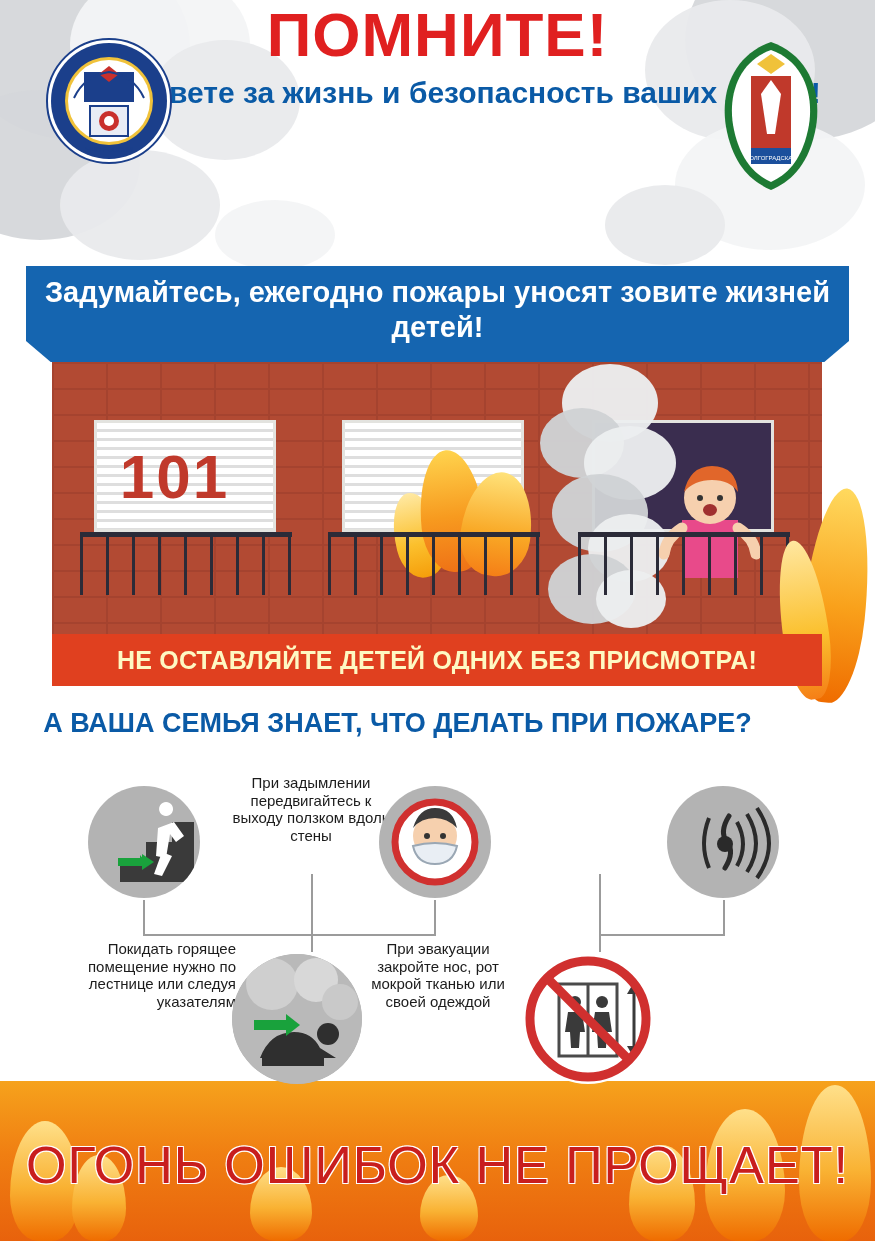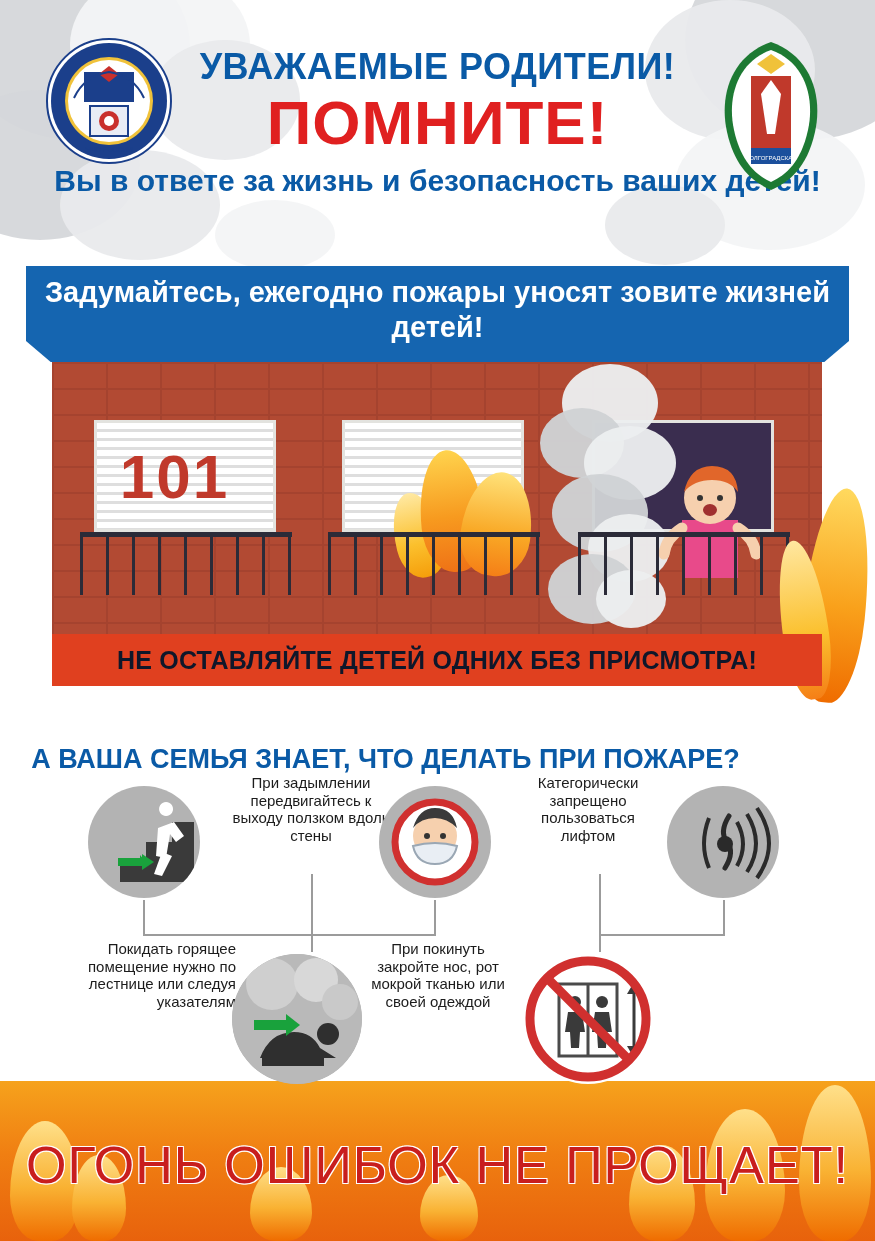--- a/index.html
+++ b/index.html
@@ -129,29 +129,28 @@
   .sf2 { right: 48px; top: 540px; width: 46px; height: 160px; transform: rotate(-8deg);
          background: linear-gradient(#ffe7a0, #fbc02d 60%, #f57f17); }
 
   
   .red-strip {
     position: absolute; top: 634px; left: 52px; width: 770px; height: 52px;
     background: #e0401f; z-index: 7;
     display: flex; align-items: center; justify-content: center;
   }
   .red-strip p {
-    color: #0f172a; font-size: 25px; font-weight: bold; letter-spacing: .2px;
+    color: #fef9c3; font-size: 25px; font-weight: bold; letter-spacing: .2px;
   }
 
   
   .question {
-    position: absolute; top: 708px; left: 0; width: 771px;
+    position: absolute; top: 708px; left: 12px; width: 771px;
     text-align: center; color: #0a5aa6; font-size: 27px; font-weight: bold;
     z-index: 5;
-    margin-top: 36px;
   }
 
   
   .tips { position: absolute; top: 762px; left: 0; width: 875px; height: 345px; z-index: 5; }
   .tip { position: absolute; text-align: center; }
   .circle {
     width: 112px; height: 112px; border-radius: 50%;
     background: #b3b3b3; position: relative; overflow: hidden;
   }
   .tip-text {
@@ -230,21 +229,20 @@
       <rect x="50" y="40" width="40" height="72" fill="#c0392b"></rect>
       <path d="M70 44 l10 14 -6 40 h-8 l-6 -40 z" fill="#ffffff"></path>
       <rect x="50" y="112" width="40" height="16" fill="#1b4f9c"></rect>
       <path d="M70 18 l14 10 -14 10 -14 -10 z" fill="#f0c23a"></path>
       <text x="70" y="124" font-size="6" fill="#ffffff" text-anchor="middle" font-family="Liberation Sans">ВОЛГОГРАДСКАЯ</text>
       <text x="70" y="133" font-size="5" fill="#ffffff" text-anchor="middle" font-family="Liberation Sans">ОБЛАСТЬ</text>
     </svg>
   </div>
 
   <div class="header">
-    <div class="title-1">УВАЖАЕМЫЕ РОДИТЕЛИ!</div>
     <div class="title-2">ПОМНИТЕ!</div>
     <div class="title-3">Вы в ответе за жизнь и безопасность ваших детей!</div>
   </div>
 
   <div class="blue-banner">
     <p>Задумайтесь, ежегодно пожары уносят зовите жизней детей!</p>
   </div>
 
   <div class="scene">
     <div class="bricks"></div>
@@ -373,26 +371,23 @@
         <circle cx="56" cy="56" r="40" fill="#ffffff"></circle>
         <circle cx="56" cy="50" r="22" fill="#f6d0ae"></circle>
         <path d="M34 42 q6 -20 22 -20 q18 0 22 20 q-10 -10 -22 -10 q-14 0 -22 10 z" fill="#3a3a3a"></path>
         <circle cx="48" cy="50" r="3" fill="#333"></circle>
         <circle cx="64" cy="50" r="3" fill="#333"></circle>
         <path d="M34 60 q22 -6 44 0 q-4 18 -22 18 q-18 0 -22 -18 z" fill="#e9eef4" stroke="#9aa7b4" stroke-width="2"></path>
         <circle cx="56" cy="56" r="40" fill="none" stroke="#d0302f" stroke-width="7"></circle>
       </svg>
     </div>
     <div class="tip tipC">
-      <div class="tip-text">При покинуть закройте нос, рот мокрой тканью или своей одеждой</div>
-    </div>
-
-    <div class="tip tipD">
-      <div class="tip-text">Категорически запрещено пользоваться лифтом</div>
-    </div>
+      <div class="tip-text">При эвакуации закройте нос, рот мокрой тканью или своей одеждой</div>
+    </div>
+
     <div class="circleD circle" style="width:130px;height:130px;background:#ffffff;">
       <svg viewBox="0 0 130 130" width="130" height="130" aria-hidden="true">
         <circle cx="65" cy="65" r="60" fill="#ffffff"></circle>
         <rect x="36" y="30" width="58" height="72" fill="#ffffff" stroke="#4a4a4a" stroke-width="3"></rect>
         <line x1="65" y1="30" x2="65" y2="102" stroke="#4a4a4a" stroke-width="3"></line>
         <circle cx="52" cy="48" r="6" fill="#3a3a3a"></circle>
         <path d="M45 58 h14 l3 20 h-5 l-1 16 h-8 l-1 -16 h-5 z" fill="#3a3a3a"></path>
         <circle cx="79" cy="48" r="6" fill="#3a3a3a"></circle>
         <path d="M72 58 h14 l3 20 h-5 l-1 16 h-8 l-1 -16 h-5 z" fill="#3a3a3a"></path>
         <path d="M104 40 l7 -12 7 12 z" fill="#3a3a3a"></path>

